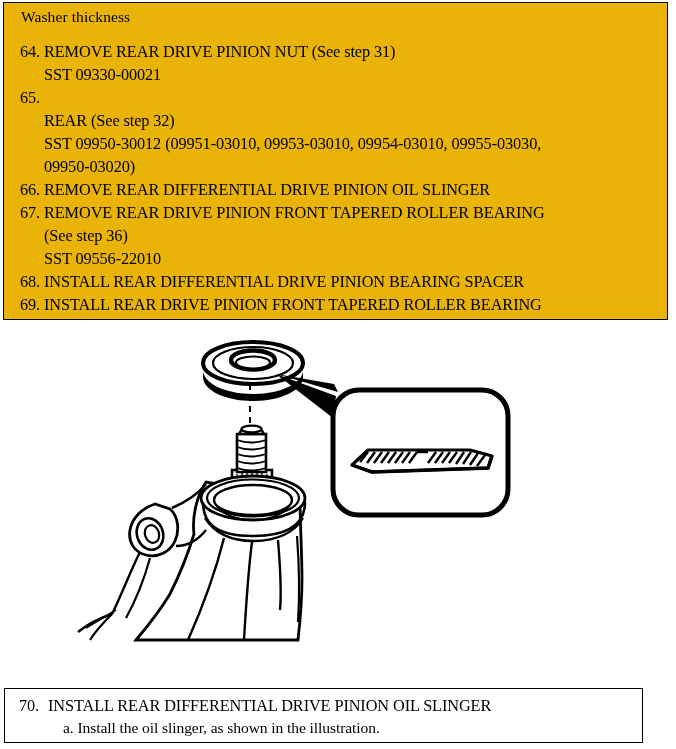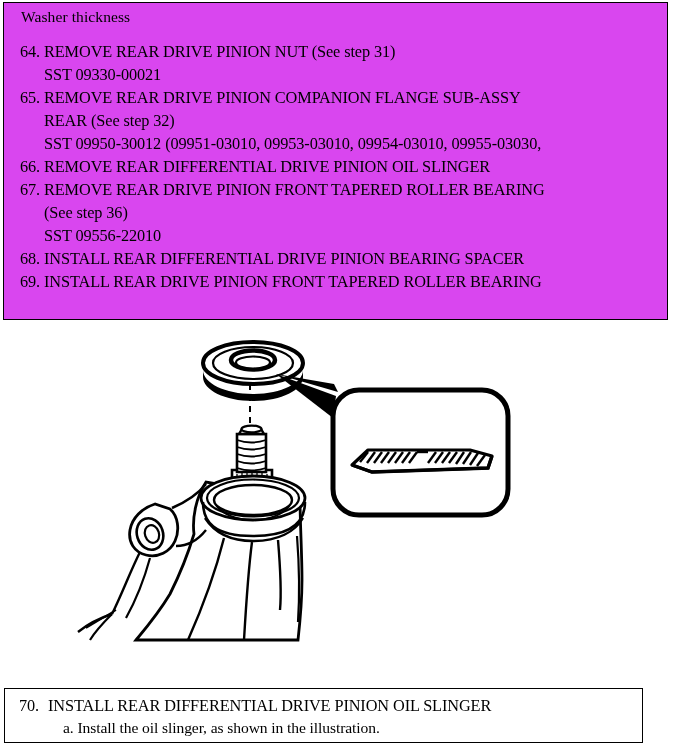--- a/index.html
+++ b/index.html
@@ -18,21 +18,21 @@
 
   
   #top-box {
     position: absolute;
     left: 3px;
     top: 2px;
     width: 665px;
     height: 318px;
     border: 1.5px solid #000;
     box-sizing: border-box;
-    background: #d946ef;
+    background: #eab308;
   }
 
   .heading {
     position: absolute;
     left: 17px;
     top: 4px;
     font-size: 15.5px;
     line-height: 20px;
     white-space: nowrap;
     letter-spacing: 0.1px;
@@ -118,31 +118,33 @@
       <span class="step-num">64.</span>
       <span class="step-text">REMOVE REAR DRIVE PINION NUT (See step 31)</span>
     </div>
 
     <div class="step-line">
       <span class="cont-text">SST 09330-00021</span>
     </div>
 
     <div class="step-line">
       <span class="step-num">65.</span>
-      <span class="step-text">REMOVE REAR DRIVE PINION COMPANION FLANGE SUB-ASSY</span>
     </div>
 
     <div class="step-line">
       <span class="cont-text">REAR (See step 32)</span>
     </div>
 
     <div class="step-line">
       <span class="cont-text">SST 09950-30012 (09951-03010, 09953-03010, 09954-03010, 09955-03030,</span>
     </div>
 
+    <div class="step-line">
+      <span class="cont-text">09950-03020)</span>
+    </div>
 
     <div class="step-line">
       <span class="step-num">66.</span>
       <span class="step-text">REMOVE REAR DIFFERENTIAL DRIVE PINION OIL SLINGER</span>
     </div>
 
     <div class="step-line">
       <span class="step-num">67.</span>
       <span class="step-text">REMOVE REAR DRIVE PINION FRONT TAPERED ROLLER BEARING</span>
     </div>

